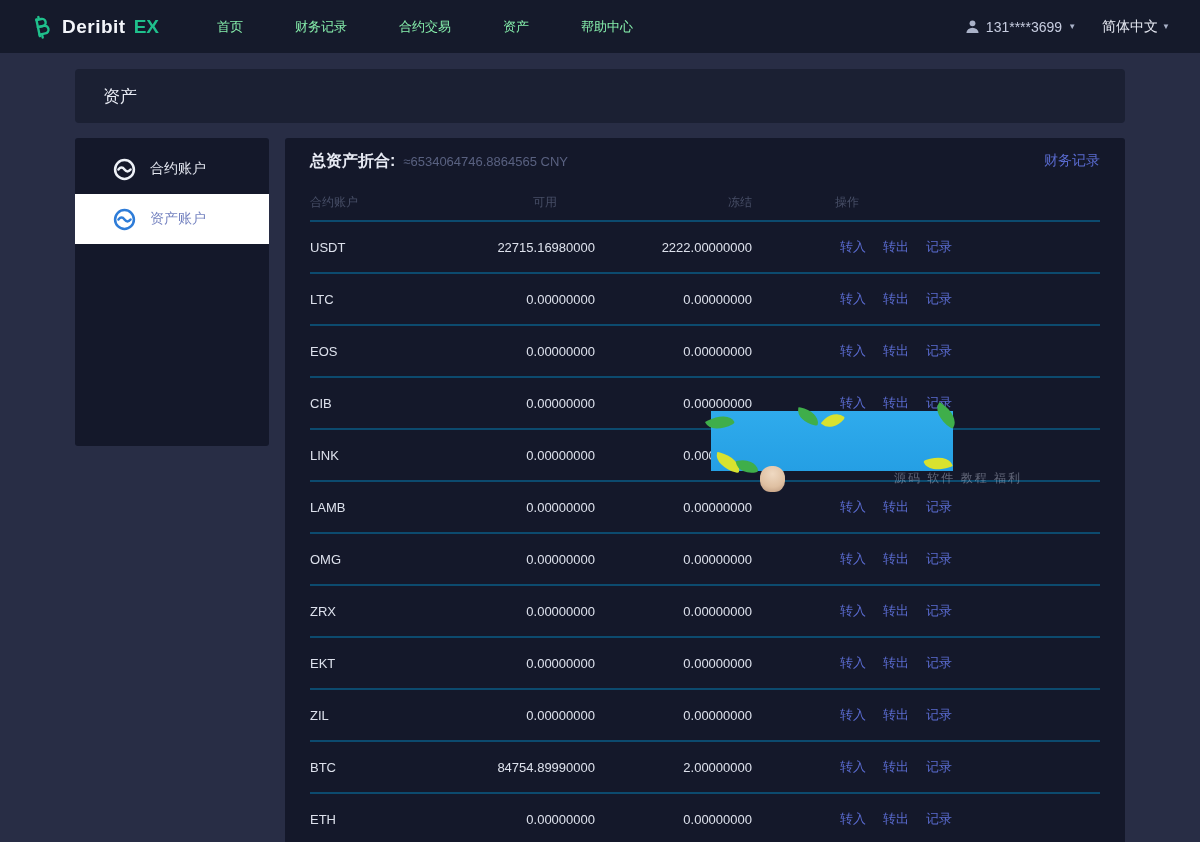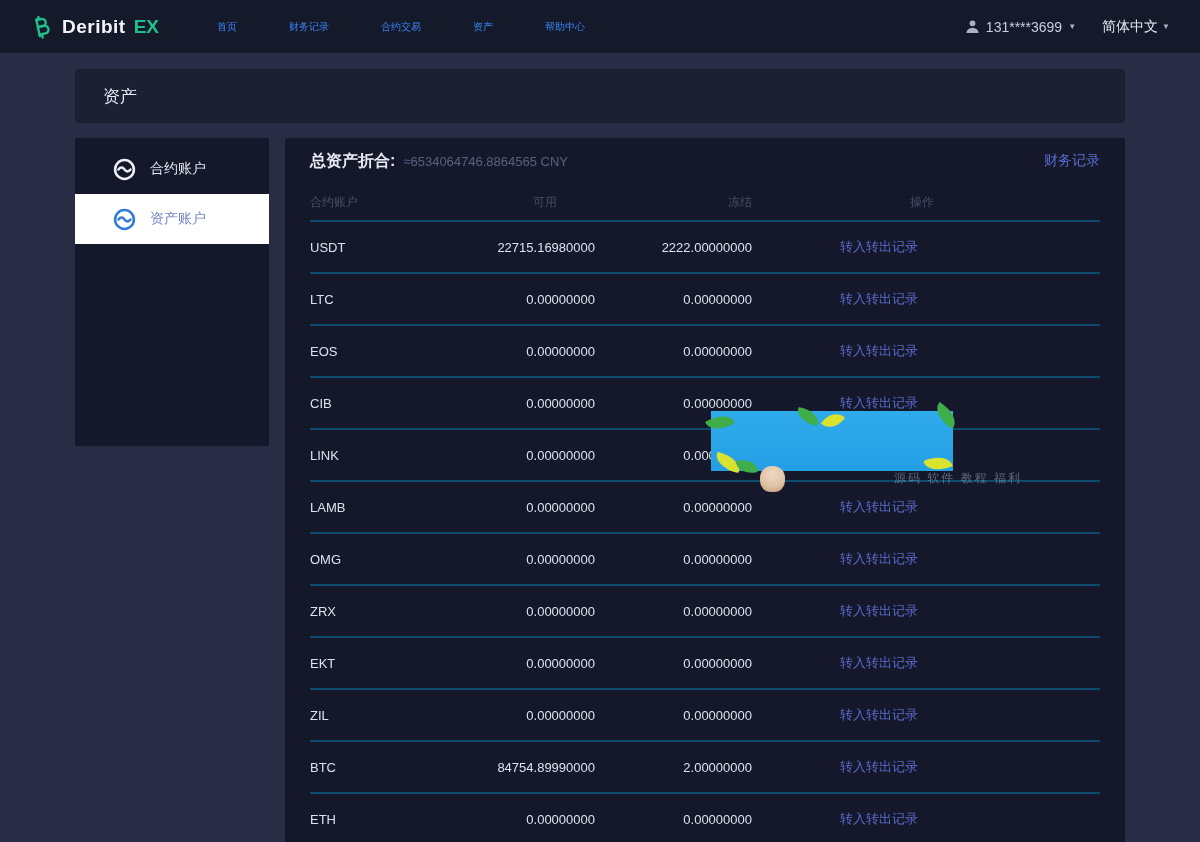--- a/index.html
+++ b/index.html
@@ -14,21 +14,21 @@
   
   .navbar {
     height: 53px; background: #151a2b;
     display: flex; align-items: center; padding: 0 30px;
   }
   .brand { display: flex; align-items: center; gap: 8px; }
   .brand-icon { transform: rotate(-12deg); display: inline-flex; }
   .brand-name { font-size: 19px; font-weight: bold; color: #f3f5fa; letter-spacing: .5px; }
   .brand-suffix { font-size: 19px; font-weight: bold; color: #1fc08c; }
   .nav-menu { display: flex; margin-left: 58px; gap: 52px; }
-  .nav-item { font-size: 10px; color: #3b82f6; cursor: pointer; }
+  .nav-item { font-size: 13px; color: #86efac; cursor: pointer; }
   .nav-right { margin-left: auto; display: flex; align-items: center; gap: 26px; }
   .nav-user { display: flex; align-items: center; gap: 6px; font-size: 14px; color: #c7cde0; cursor: pointer; }
   .nav-lang { display: flex; align-items: center; gap: 4px; font-size: 14px; color: #e6e9f2; cursor: pointer; }
   .caret { font-size: 8px; color: #aab2c8; }
 
   
   .page { width: 1050px; margin: 0 auto; }
   .title-banner {
     margin-top: 16px; height: 54px; background: #1b2033; border-radius: 4px;
     display: flex; align-items: center; padding-left: 28px;
@@ -55,26 +55,26 @@
   }
   .total-row { height: 46px; display: flex; align-items: center; }
   .total-label { font-size: 16px; font-weight: bold; color: #e8ebf4; }
   .total-value { font-size: 13px; color: #596180; margin-left: 8px; }
   .records-link { margin-left: auto; font-size: 14px; color: #5a6bd0; cursor: pointer; text-decoration: none; }
 
   .grid { display: grid; grid-template-columns: 160px 125px 157px 1fr; align-items: center; }
   .thead { height: 36px; font-size: 12px; color: #474e66; }
   .th-available { text-align: right; padding-right: 38px; }
   .th-frozen { text-align: right; }
-  .th-actions { padding-left: 120px; margin-left: 38px; }
+  .th-actions { padding-left: 83px; }
 
   .row { height: 52px; border-top: 2px solid #0c4a6e; font-size: 13px; }
   .cell-coin { color: #dde1ec; }
   .cell-num { text-align: right; color: #dde1ec; }
-  .cell-actions { padding-left: 88px; display: flex; }
+  .cell-actions { padding-left: 88px; display: flex; gap: 17px; }
   .action-link { color: #5a6bd0; cursor: pointer; text-decoration: none; font-size: 13px; }
 
   
   .wm-box {
     position: absolute; left: 711px; top: 411px; width: 242px; height: 60px;
     background: linear-gradient(180deg, #2fabec 0%, #259fe4 100%);
     z-index: 30;
   }
   .leaf {
     position: absolute; width: 26px; height: 15px;

